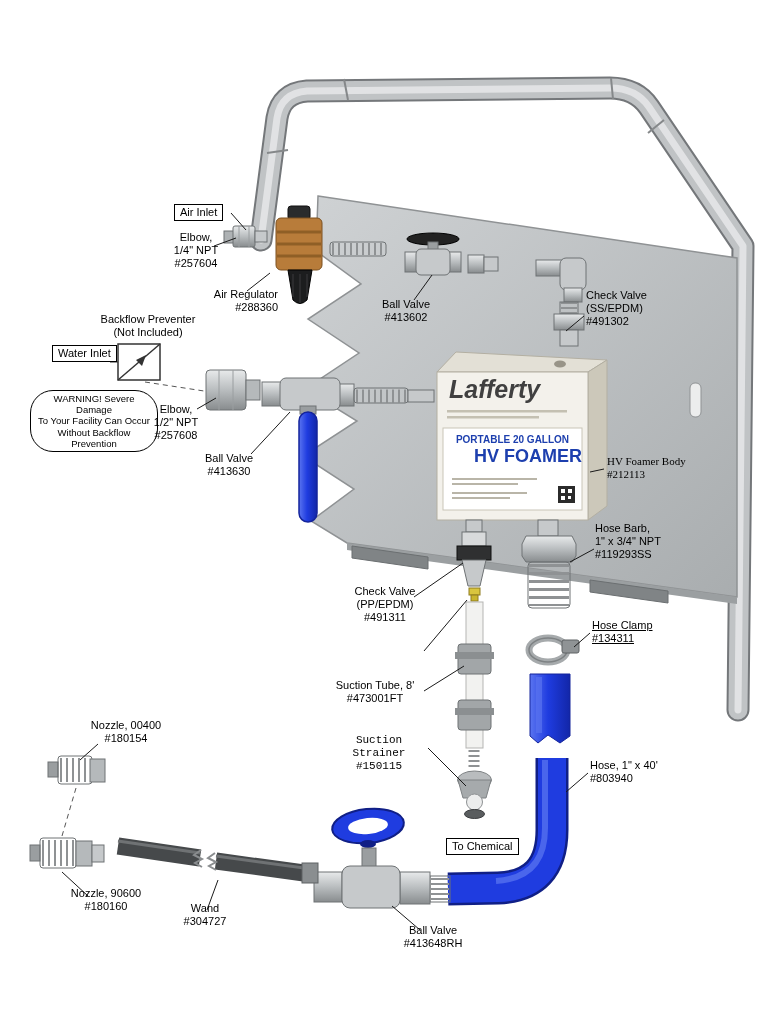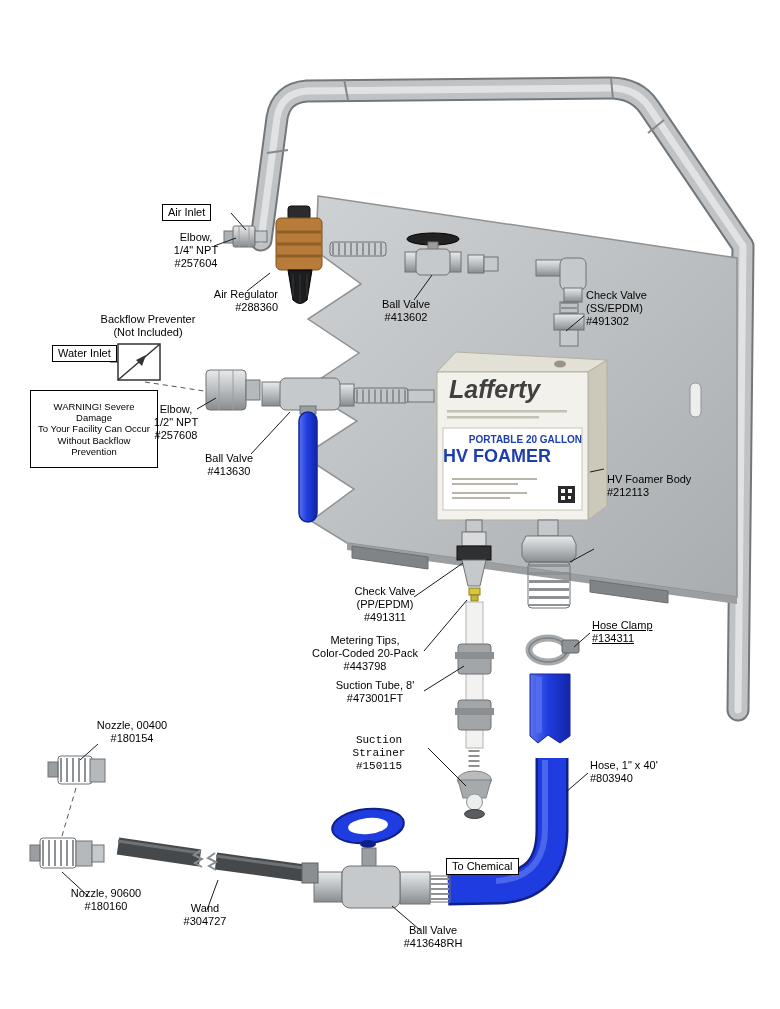--- a/index.html
+++ b/index.html
@@ -4,51 +4,51 @@
 <style>
   html,body{margin:0;padding:0;background:#fff;}
   .canvas{position:relative;width:780px;height:1009px;background:#fff;overflow:hidden;
           font-family:"Liberation Sans",sans-serif;}
   .canvas svg{position:absolute;left:0;top:0;}
   .callout{position:absolute;font-size:11px;line-height:1.18;color:#000;
            white-space:pre-line;text-align:center;}
   .left{text-align:left;}
   .boxed{display:inline-block;border:1px solid #000;background:#fff;padding:1px 5px;
          white-space:nowrap;}
-  .warn{font-size:9.5px;white-space:pre-line;padding:10px 4px;text-align:center;}
+  .warn{font-size:9.5px;white-space:pre-line;padding:2px 4px;text-align:center;border-radius:23px;}
   
-  .co-air-inlet{left:162px;top:204px;}
+  .co-air-inlet{left:174px;top:204px;}
   .co-elbow-air{left:160px;top:231px;width:72px;}
   .co-air-reg{left:178px;top:288px;width:100px;text-align:right;}
   .co-bv-air{left:368px;top:298px;width:76px;}
   .co-cv-ss{left:586px;top:289px;width:86px;}
   .co-backflow{left:92px;top:313px;width:112px;}
   .co-water-inlet{left:52px;top:345px;}
   .co-warning{left:30px;top:390px;width:118px;}
   .co-elbow-water{left:143px;top:403px;width:66px;}
   .co-bv-water{left:193px;top:452px;width:72px;}
-  .co-foamer-body{left:607px;top:473px;width:96px;}
+  .co-foamer-body{left:607px;top:455px;width:96px;font-family:Liberation Serif, serif;}
   .co-hose-barb{left:595px;top:522px;width:92px;}
   .co-cv-pp{left:346px;top:585px;width:78px;}
   .co-hose-clamp{left:592px;top:619px;width:76px;text-decoration:underline;}
   .co-met-tips{left:308px;top:634px;width:114px;}
   .co-suction-tube{left:328px;top:679px;width:94px;}
   .co-strainer{left:332px;top:734px;width:94px;font-family:Liberation Mono, monospace;}
   .co-hose{left:590px;top:759px;width:84px;}
-  .co-nozzle-004{left:88px;top:719px;width:88px;}
-  .co-to-chem{left:446px;top:858px;}
+  .co-nozzle-004{left:82px;top:719px;width:88px;}
+  .co-to-chem{left:446px;top:838px;}
   .co-nozzle-504{left:60px;top:887px;width:92px;}
   .co-wand{left:168px;top:902px;width:74px;}
   .co-bv-rh{left:388px;top:924px;width:90px;}
   
   .brand{position:absolute;left:449px;top:375px;width:134px;font-size:25px;
          font-style:italic;font-weight:bold;color:#404040;}
-  .lbl-portable{position:absolute;left:443px;top:434px;width:139px;text-align:right;
+  .lbl-portable{position:absolute;left:443px;top:434px;width:139px;text-align:center;
                 font-weight:bold;font-size:10px;color:#1d3fae;}
-  .lbl-hv{position:absolute;left:443px;top:446px;width:139px;text-align:left;
+  .lbl-hv{position:absolute;left:443px;top:446px;width:139px;text-align:right;
           font-weight:bold;font-size:18px;color:#1d3fae;}
 </style>
 </head>
 <body>
 
 <div class="canvas">
 
 <svg width="780" height="1009" viewBox="0 0 780 1009">
   <defs>
     <linearGradient id="met" x1="0" y1="0" x2="0" y2="1">
@@ -328,28 +328,28 @@
 <div class="callout boxed warn co-warning">WARNING! Severe Damage
 To Your Facility Can Occur
 Without Backflow Prevention</div>
 <div class="callout co-elbow-water">Elbow,
 1/2" NPT
 #257608</div>
 <div class="callout co-bv-water">Ball Valve
 #413630</div>
 <div class="callout left co-foamer-body">HV Foamer Body
 #212113</div>
+<div class="callout left co-hose-barb">Hose Barb,
+1" x 3/4" NPT
+#119293SS</div>
 <div class="callout co-cv-pp">Check Valve
 (PP/EPDM)
 #491311</div>
 <div class="callout left co-hose-clamp">Hose Clamp
 #134311</div>
-<div class="callout co-met-tips">Metering Tips,
-Color-Coded 20-Pack
-#443798</div>
 <div class="callout co-suction-tube">Suction Tube, 8'
 #473001FT</div>
 <div class="callout co-strainer">Suction Strainer
 #150115</div>
 <div class="callout left co-hose">Hose, 1" x 40'
 #803940</div>
 <div class="callout co-nozzle-004">Nozzle, 00400
 #180154</div>
 <div class="callout boxed co-to-chem">To Chemical</div>
 <div class="callout co-nozzle-504">Nozzle, 90600

